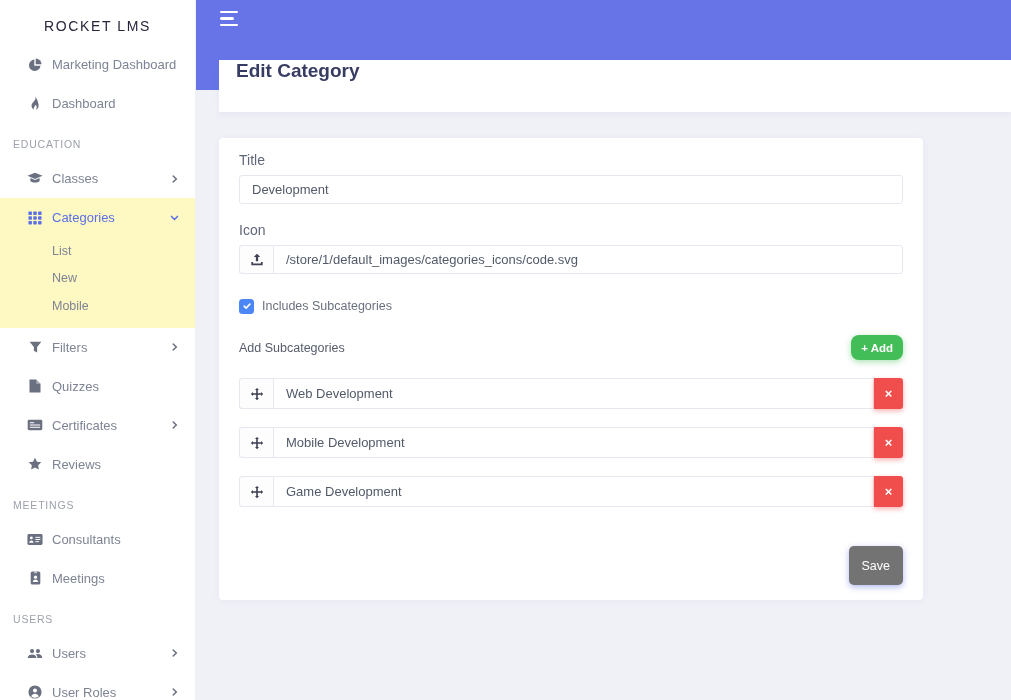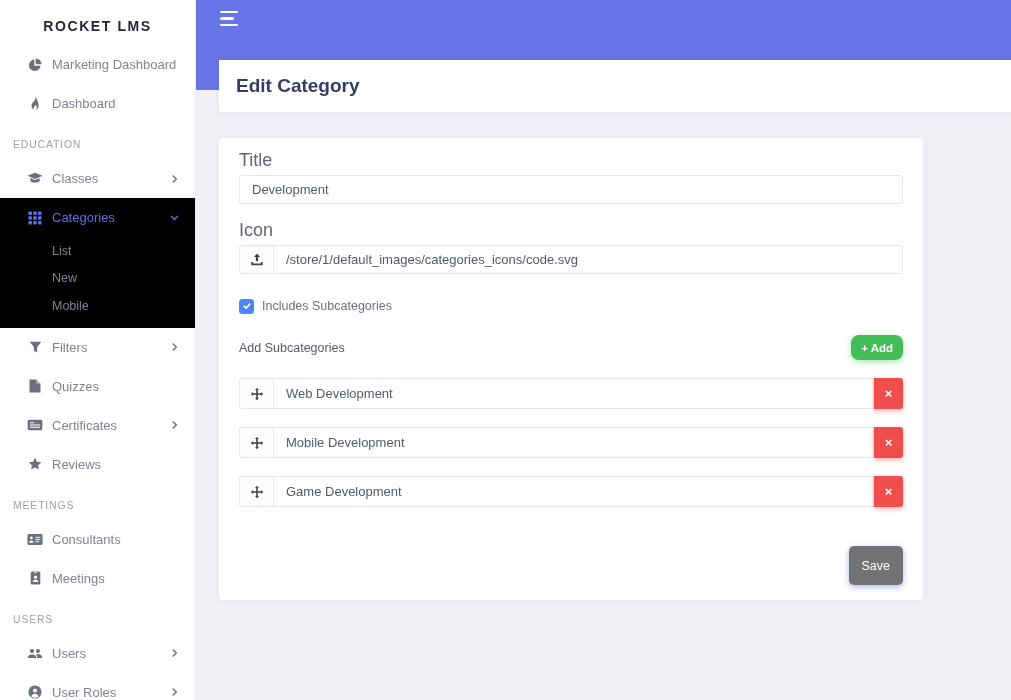--- a/index.html
+++ b/index.html
@@ -3,51 +3,51 @@
 <meta charset="utf-8">
 <style>
   * { margin:0; padding:0; box-sizing:border-box; }
   html,body { width:1011px; height:700px; overflow:hidden;
     font-family:"Liberation Sans", sans-serif; background:#f0f1f7; }
 
   
   .sidebar { position:absolute; left:0; top:0; bottom:0; width:196px;
     background:#ffffff; border-right:1px solid #eef0f4; z-index:5; }
   .brand { height:45px; display:flex; align-items:center; justify-content:center;
-    font-size:14px; font-weight:bold; letter-spacing:1.6px; color:#26253b; padding-top:6px;text-align:center; }
+    font-size:14px; font-weight:normal; letter-spacing:1.6px; color:#26253b; padding-top:6px;text-align:center; }
   .nav-item { height:39px; display:flex; align-items:center;
     padding:0 16px 0 27px; color:#7e8494; font-size:13px; cursor:pointer; }
   .nav-item .ic { width:16px; height:16px; margin-right:9px; flex:none;
     display:flex; align-items:center; justify-content:center; color:#6a7080; fill:#6a7080; }
   .nav-item .lbl { flex:1; white-space:nowrap; overflow:hidden; }
   .nav-item .chev { flex:none; color:#6a7080; display:flex; }
   .nav-section { height:36px; display:flex; align-items:flex-end; padding:0 0 9px 13px;
     font-size:10.5px; letter-spacing:.8px; color:#9ca1ac; }
-  .nav-group { background:#000000; padding-bottom:8px; }
+  .nav-group { background:#fef9c3; padding-bottom:8px; }
   .nav-item.active, .nav-item.active .ic, .nav-item.active .chev { color:#5b6fe6; fill:#5b6fe6; }
   .nav-sub { height:27.5px; display:flex; align-items:center; padding-left:52px;
     color:#7e8494; font-size:12.5px; cursor:pointer; }
 
   
   .main { position:absolute; left:196px; top:0; right:0; bottom:0; background:#f0f1f7; }
   .topbar { position:absolute; top:0; left:0; right:0; height:90px; background:#6674e8; }
   .burger { position:absolute; left:24px; top:11px; width:18px; height:15px; cursor:pointer;
     display:flex; flex-direction:column; justify-content:space-between; }
   .burger span { display:block; height:2.4px; background:#ffffff; border-radius:2px; }
   .burger span:nth-child(2){ width:14px; }
   .header-band { position:absolute; top:60px; left:23px; right:0; height:52px;
     background:#ffffff; box-shadow:0 3px 6px rgba(62,70,130,.06);
-    display:flex; align-items:center; padding-left:17px; z-index:2; }
+    display:flex; align-items:flex-start; padding-left:17px; z-index:2; }
   .page-title { font-size:19px; font-weight:600; color:#373c63; }
 
   
   .card { position:absolute; top:138px; left:23px; width:704px; height:462px;
     background:#ffffff; border-radius:4px; box-shadow:0 1px 6px rgba(62,70,130,.06);
     padding:15px 20px 0; z-index:2; }
-  .form-label { font-size:18px; line-height:15px; color:#61677a; margin-bottom:7px; }
+  .form-label { font-size:14px; line-height:15px; color:#61677a; margin-bottom:7px; }
   .text-input { width:100%; height:29px; border:1px solid #e6e8f0; border-radius:3px;
     font-family:"Liberation Sans",sans-serif; font-size:13px; color:#525a69;
     padding:0 12px; outline:none; background:#fff; }
   .mb19{ margin-bottom:19px; } .mb24{ margin-bottom:24px; }
   .input-group { display:flex; height:29px; }
   .input-group .prepend { width:34px; flex:none; border:1px solid #e6e8f0; border-right:none;
     border-radius:3px 0 0 3px; background:#fdfdfe; display:flex; align-items:center; justify-content:center; }
   .input-group .text-input { flex:1; border-radius:0 3px 3px 0; height:100%; }
   .checkbox-row { display:flex; align-items:center; height:16px; margin-bottom:21px; }
   .checkbox { width:15px; height:15px; border-radius:3.5px; background:#4a86f5; cursor:pointer;

